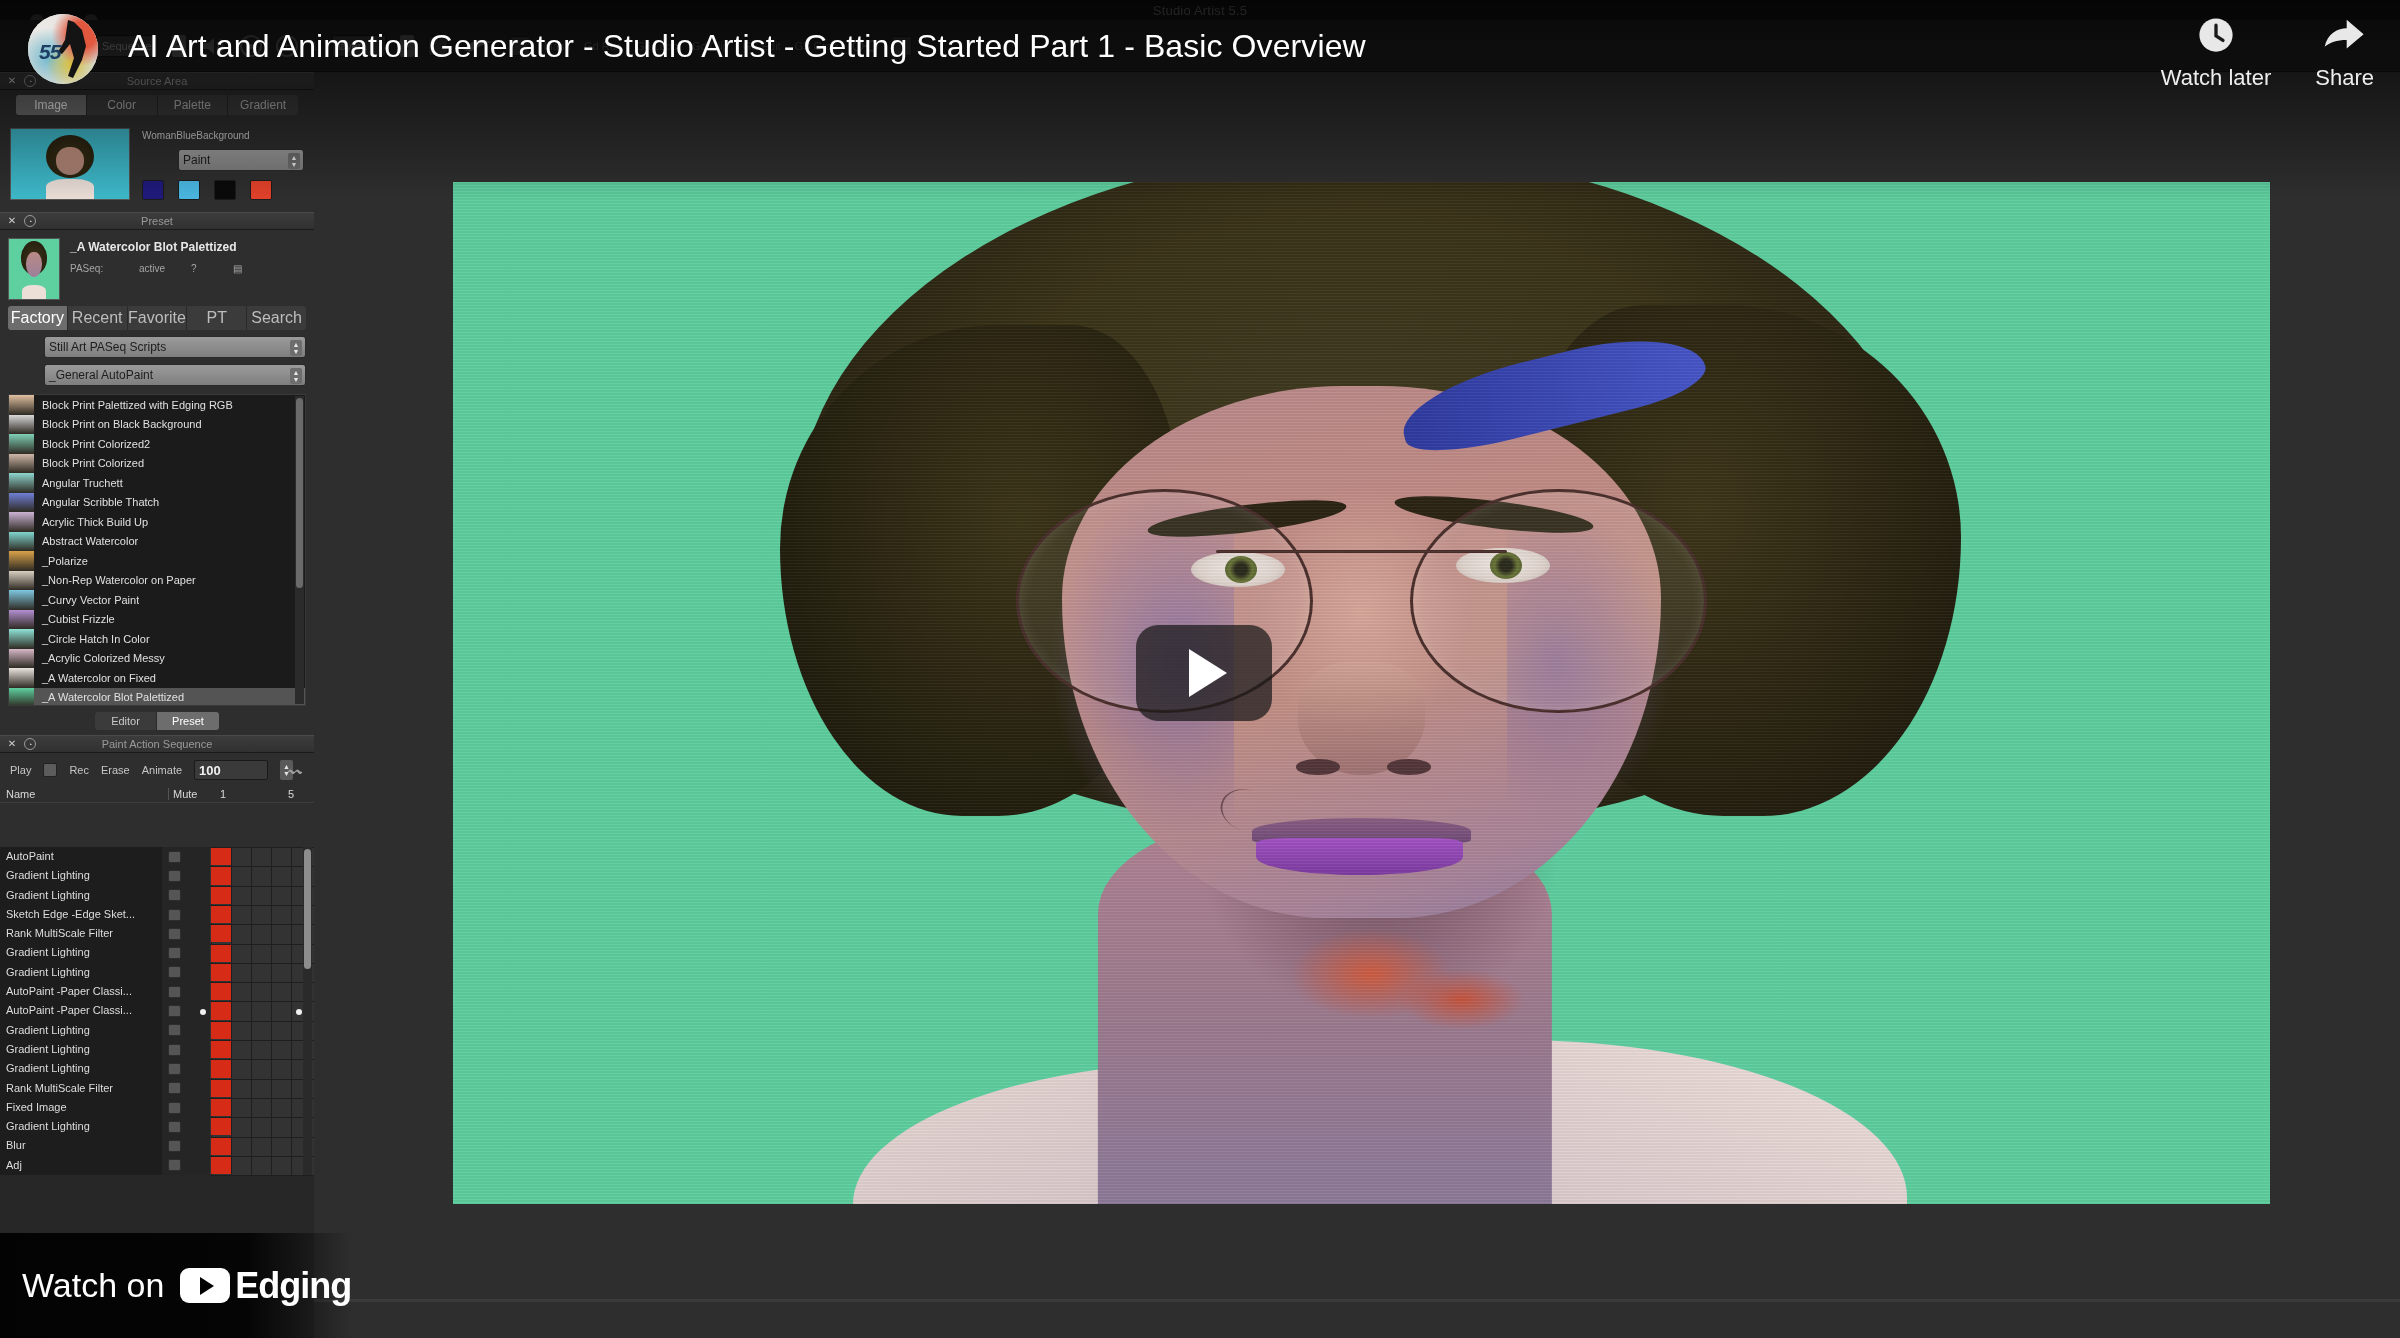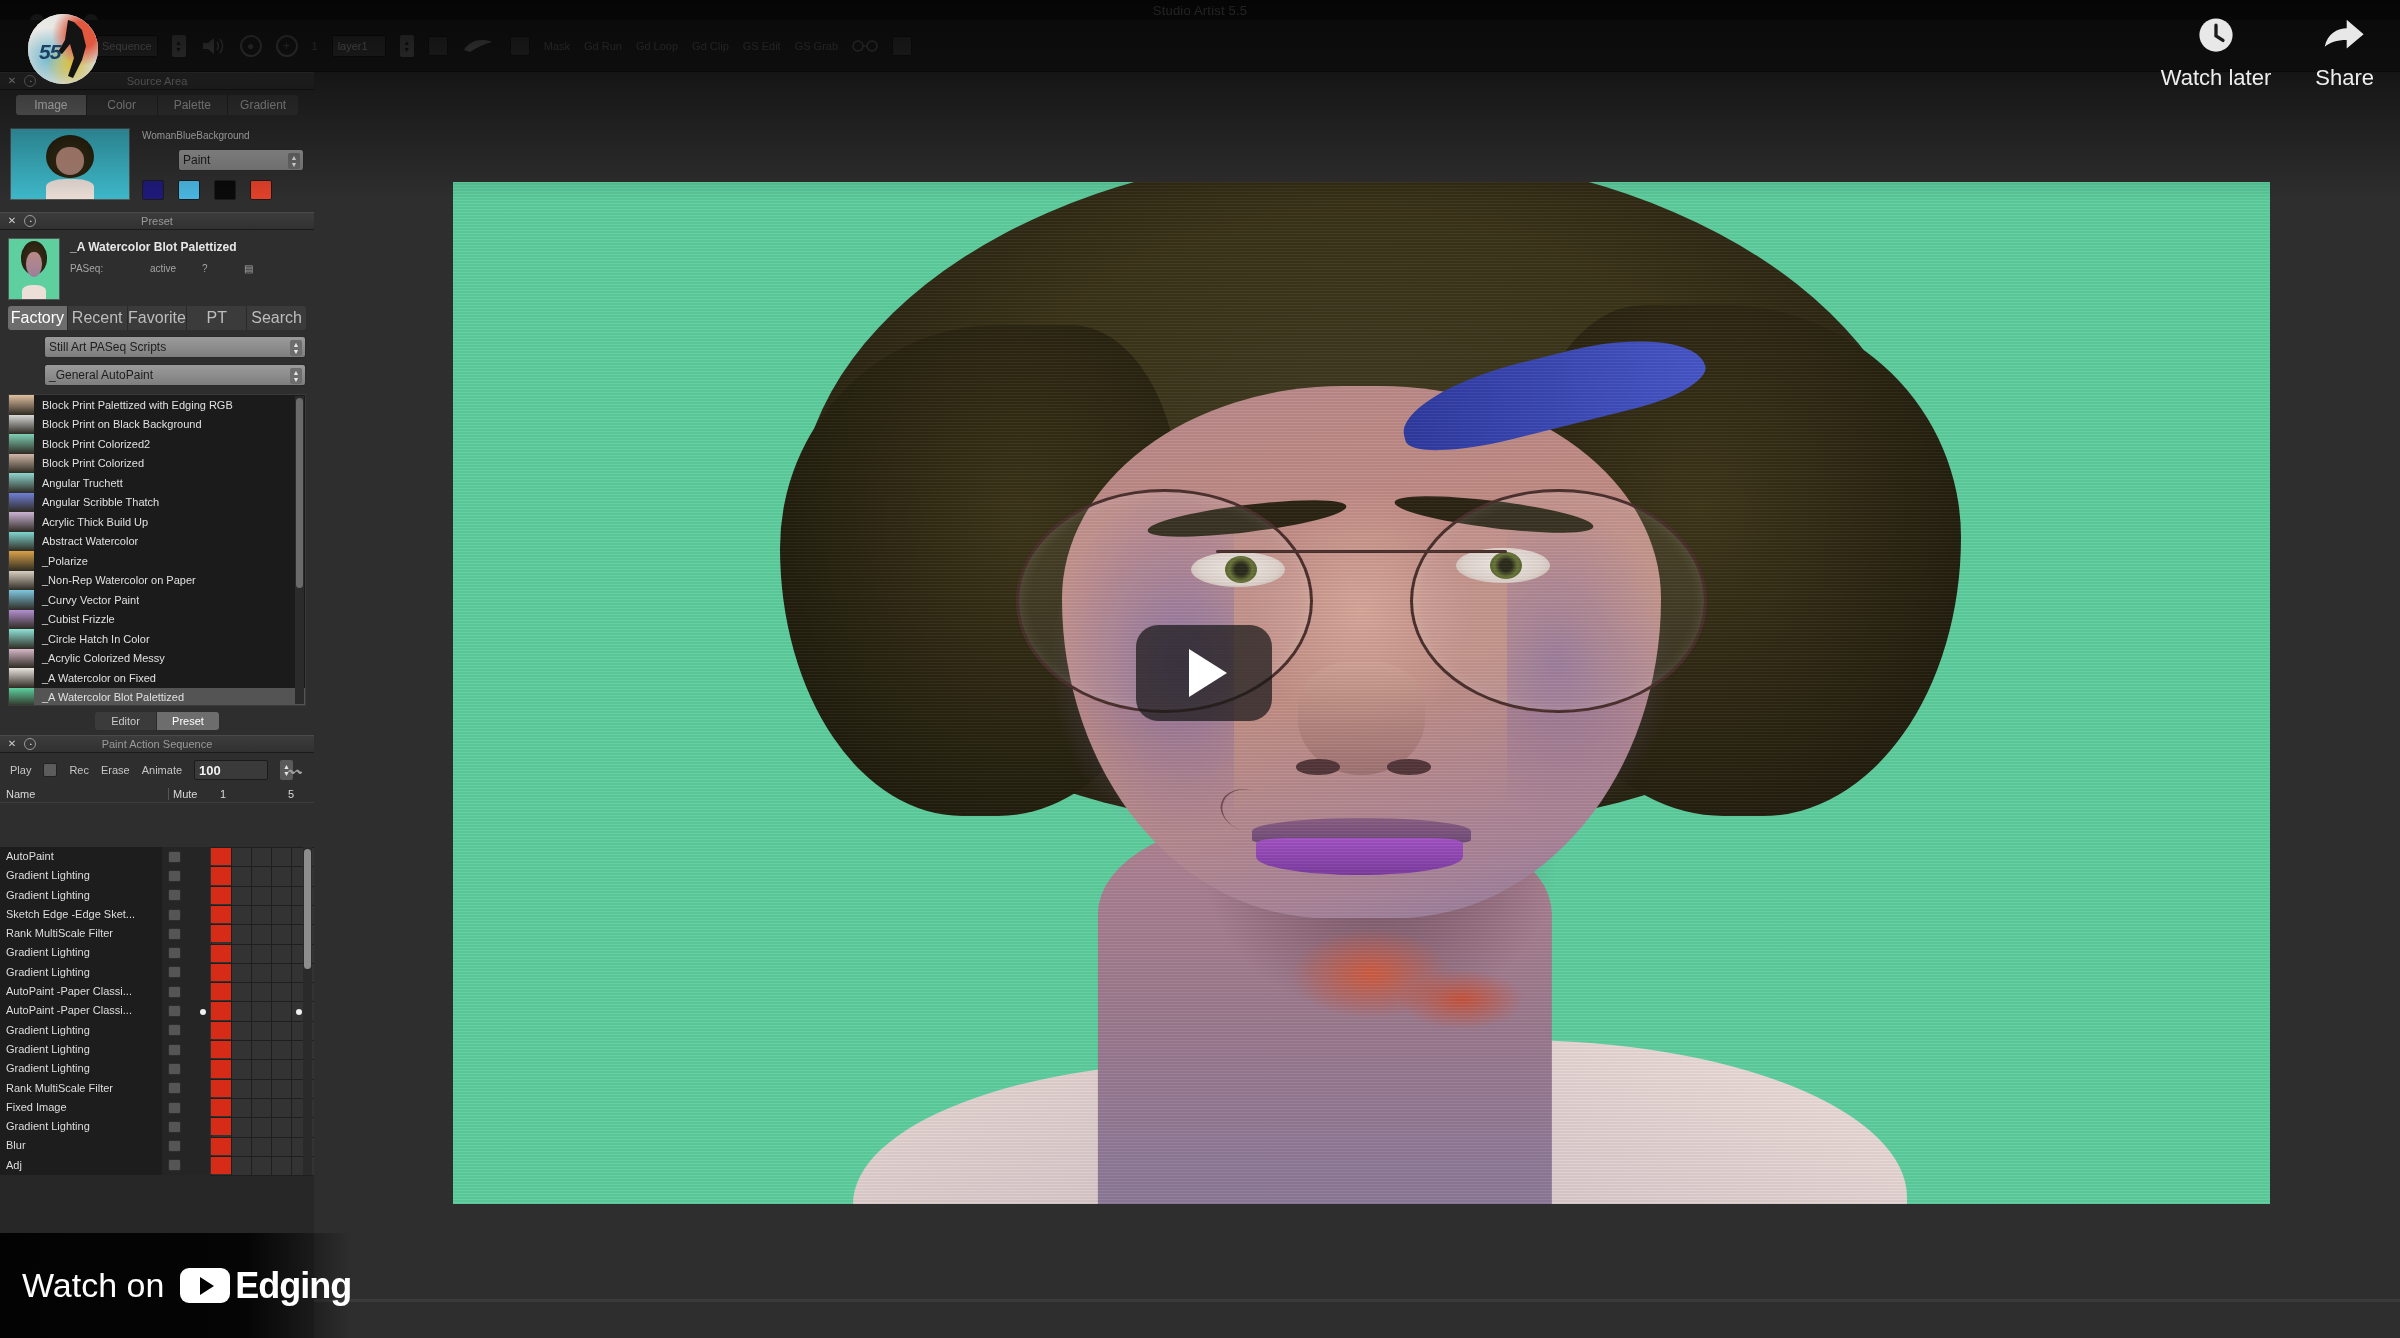--- a/index.html
+++ b/index.html
@@ -122,21 +122,21 @@
   }
   .swatches { display: flex; gap: 14px; margin-top: 9px; }
   .sw { width: 22px; height: 20px; border: 1px solid #1b1b1b; border-radius: 2px; }
 
   
   .preset-row { display: flex; gap: 10px; padding: 8px 8px 6px 8px; }
   .preset-thumb { width: 52px; height: 62px; border: 1px solid #555; background: #5ecf9f; position: relative; overflow: hidden;}
   .preset-info { flex: 1; padding-top: 2px; }
   .preset-title { font-size: 12px; color: #e7e7e7; font-weight: bold; margin-bottom: 9px; }
   .preset-sub { display: flex; font-size: 10px; color: #a5a5a5; }
-  .preset-sub span:nth-child(1){ width: 80px; }
+  .preset-sub span:nth-child(1){ width: 69px; }
   .preset-sub span:nth-child(2){ width: 52px; }
   .preset-sub span:nth-child(3){ width: 42px; }
 
   .subtabs { display: flex; margin: 0 8px 6px 8px; }
   .subtab {
     flex: 1; text-align: center; font-size: 16px; color: #bdbdbd;
     background: #3b3b3b; padding: 3px 0; border-right: 1px solid #2a2a2a;
   }
   .subtab:first-child { border-radius: 3px 0 0 3px; }
   .subtab:last-child { border-right: none; border-radius: 0 3px 3px 0; }
@@ -819,20 +819,21 @@
   <div class="yt-gradient-top"></div>
 
   <div class="yt-header">
     <div class="yt-avatar">
       <div class="av-bg"></div>
       <svg class="av-fig" viewBox="0 0 40 64">
         <path d="M16 2 L13 22 L6 34 L10 36 L18 26 L22 40 L16 58 L21 60 L30 42 L34 28 L30 12 L22 4 Z" fill="#141414"></path>
       </svg>
       <div class="av-55">55</div>
     </div>
+    <div class="yt-title">AI Art and Animation Generator - Studio Artist - Getting Started Part 1 - Basic Overview</div>
     <div class="yt-actions">
       <div class="yt-action">
         <svg width="42" height="42" viewBox="0 0 24 24">
           <circle cx="12" cy="12" r="9.5" fill="#e8e8e8"></circle>
           <path d="M12 6.4v6.1l4 2.6" stroke="#1b1b1b" stroke-width="1.9" fill="none" stroke-linecap="round"></path>
         </svg>
         <span class="lbl">Watch later</span>
       </div>
       <div class="yt-action">
         <svg width="44" height="42" viewBox="0 0 26 24">

